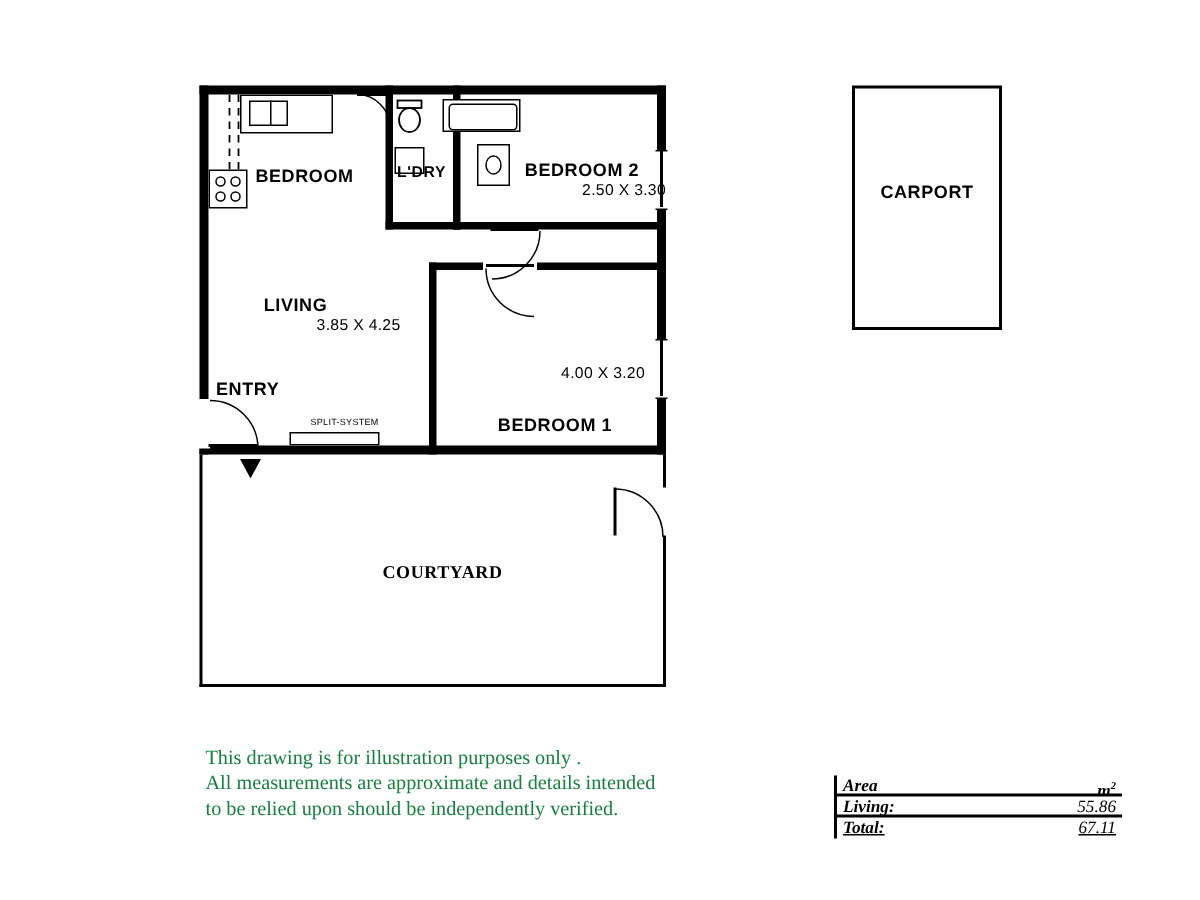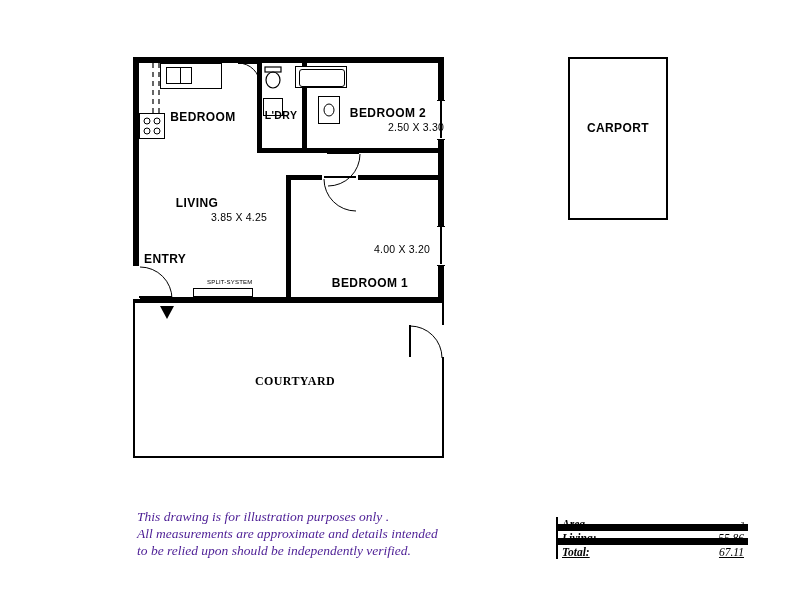--- a/index.html
+++ b/index.html
@@ -63,46 +63,45 @@
   .fix {
     position: absolute;
     box-sizing: border-box;
     border: 1.5px solid #000000;
     background: #ffffff;
   }
   
   .disclaimer {
     position: absolute;
     left: 137px;
-    top: 508px;
+    top: 496px;
     width: 340px;
     font-family: "Liberation Serif", serif;
-    font-style: italic;
     font-size: 13.5px;
     line-height: 17px;
-    color: #4c1d95;
+    color: #15803d;
   }
   
   .area-table {
     position: absolute;
     left: 556px;
     top: 517px;
     width: 190px;
     font-family: "Liberation Serif", serif;
     font-size: 11.5px;
     color: #000000;
     border-left: 2px solid #000000;
   }
   .area-row {
     display: flex;
     justify-content: space-between;
     padding: 0 4px 0 4px;
     height: 14px;
     line-height: 14px;
-    border-bottom: 7px solid #000000;
+    border-bottom: 2px solid #000000;
     box-sizing: border-box;
   }
   .area-row:last-child { border-bottom: none; text-decoration: underline; }
   .area-row .k { font-weight: bold; font-style: italic; }
   .area-row .v { font-style: italic; }
   .area-head .k, .area-head .v { font-weight: bold; font-style: italic; }
   sup { font-size: 7px; }
 </style>
 </head>
 <body>

